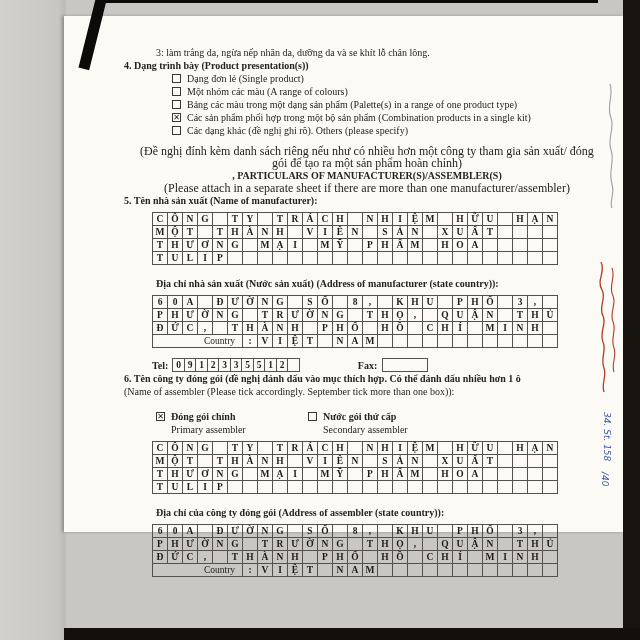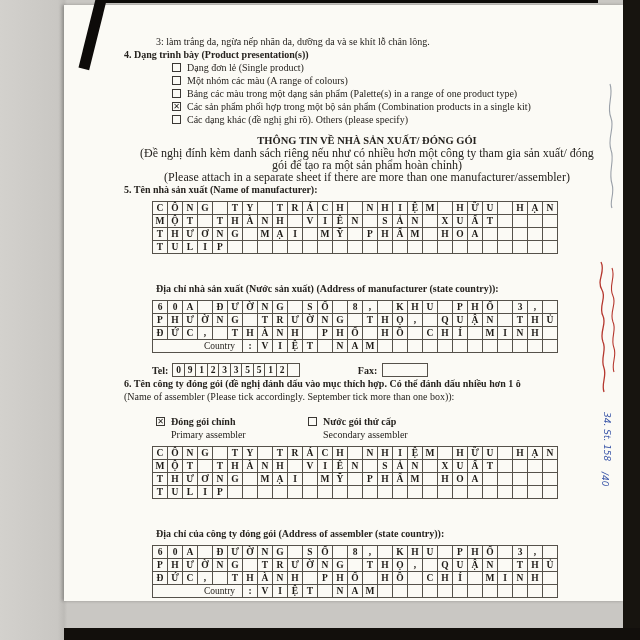--- a/index.html
+++ b/index.html
@@ -5,21 +5,21 @@
   html,body { margin:0; padding:0; }
   body {
     width:640px; height:640px;
     background:#c6c4c0;
     font-family:"Liberation Serif", serif;
     color:#26231f;
     overflow:hidden;
   }
   .photo { position:relative; width:640px; height:640px; overflow:hidden;
     background:linear-gradient(90deg,#d3d1cd 0%,#c9c7c3 9%,#bdbbb7 10%,#c9c7c3 10.5%); }
-  .page { position:absolute; left:64px; top:5px; width:560px; height:596px;
+  .page { position:absolute; left:64px; top:16px; width:560px; height:516px;
     background:#fbfaf5; box-shadow:-2px 0 3px rgba(0,0,0,.25); }
   .edge-right { position:absolute; top:0; right:0; width:17px; height:640px; background:#17140f; }
   .edge-bottom { position:absolute; left:64px; bottom:0; width:576px; height:12px; background:#120f0c; }
   .corner-mark { position:absolute; left:88px; top:-10px; width:11px; height:80px;
     background:#0d0b09; transform:rotate(14deg); }
   .top-mark { position:absolute; left:102px; top:0; width:496px; height:2.5px; background:#0d0b09; }
 
   .content { position:absolute; left:60px; top:30px; width:486px; font-size:10px; line-height:13px; }
 
   .indent { margin-left:32px; }
@@ -40,21 +40,21 @@
   .char-grid { margin-left:28px; margin-top:5px; display:inline-block; }
   .grid-row { display:flex; }
   .grid-row + .grid-row { margin-top:-1px; }
   .cell { box-sizing:border-box; flex:0 0 auto; width:16px; height:14px;
     border:1px solid #55514a; margin-left:-1px;
     text-align:center; font-weight:bold; font-size:9.5px; line-height:12px; color:#1e1b17; }
   .grid-row .cell:first-child { margin-left:0; }
   .cell.country-label { width:91px; font-weight:normal;padding-left:44px; }
   .cell.tel-cell { width:12.5px; }
 
-  .addr-label { font-weight:bold; margin-left:32px; margin-top:28px; }
+  .addr-label { font-weight:bold; margin-left:32px; margin-top:12px; }
 
   .tel-row { display:flex; align-items:center; margin-left:28px; margin-top:10px; }
   .tel-cells { display:flex; margin-left:5px; }
   .fax-lbl { margin-left:58px; }
   .fax-box { display:inline-block; box-sizing:border-box; width:46px; height:14px;
     border:1px solid #55514a; margin-left:5px; }
 
   .asm-row { display:flex; margin-left:32px; margin-top:12px; }
   .asm-opt:first-child { width:152px; }
   .asm-main { display:flex; align-items:flex-start; font-weight:bold; }
@@ -92,23 +92,23 @@
       <div class="opt">
         <span class="cbx"><span>✕</span></span>
         <span class="opt-label">Các sản phẩm phối hợp trong một bộ sản phẩm (Combination products in a single kit)</span>
       </div>
       <div class="opt">
         <span class="cbx"><span></span></span>
         <span class="opt-label">Các dạng khác (đề nghị ghi rõ). Others (please specify)</span>
       </div>
 
       <div class="header-block">
-        <div class="hb-vi">THÔNG TIN VỀ NHÀ SẢN XUẤT/ ĐÓNG GÓI</div>
         <div class="hb-note">(Đề nghị đính kèm danh sách riêng nếu như có nhiều hơn một công ty tham gia sản xuất/ đóng</div>
         <div class="hb-note">gói để tạo ra một sản phẩm hoàn chỉnh)</div>
+        <div class="hb-en">, PARTICULARS OF MANUFACTURER(S)/ASSEMBLER(S)</div>
         <div class="hb-note">(Please attach in a separate sheet if there are more than one manufacturer/assembler)</div>
       </div>
 
       <div class="sec-title">5. Tên nhà sản xuất (Name of manufacturer):</div>
 
       <div class="char-grid grid-block">
           <div class="grid-row">
             <div class="cell">C</div>
             <div class="cell">Ô</div>
             <div class="cell">N</div>

